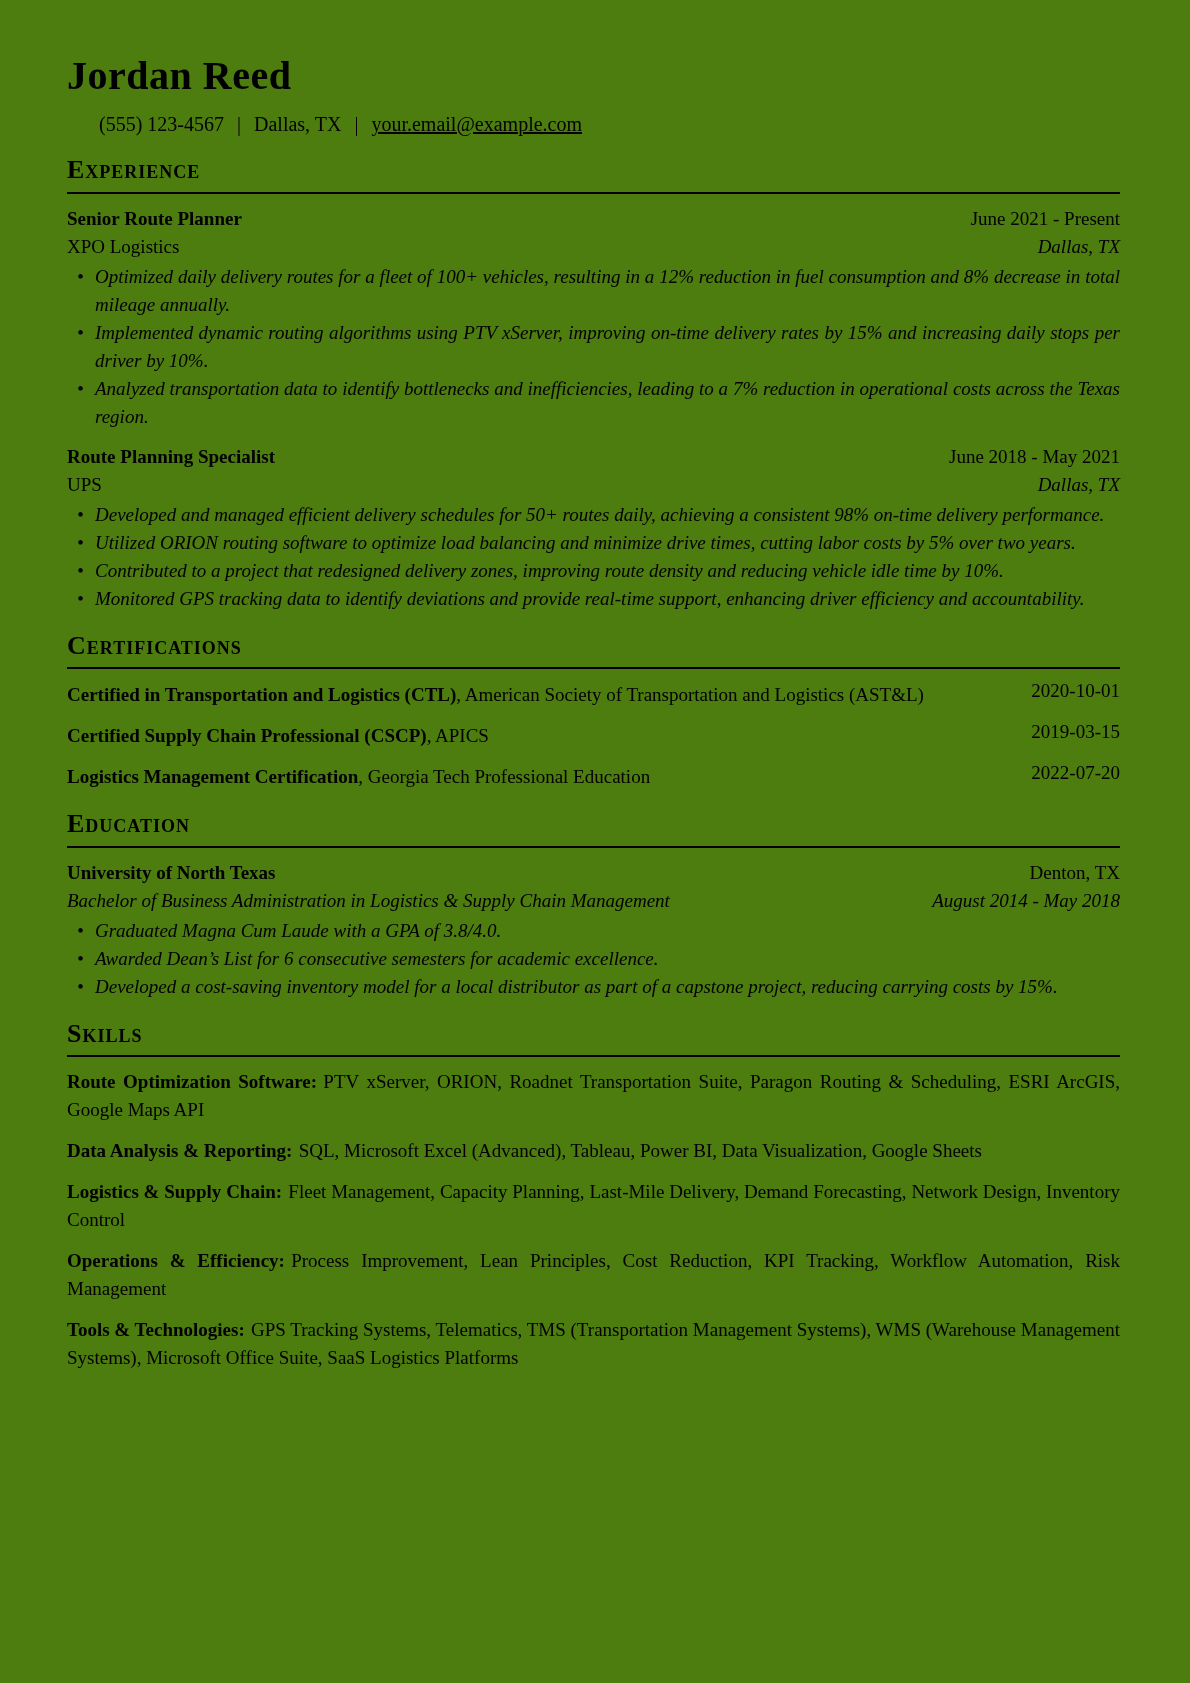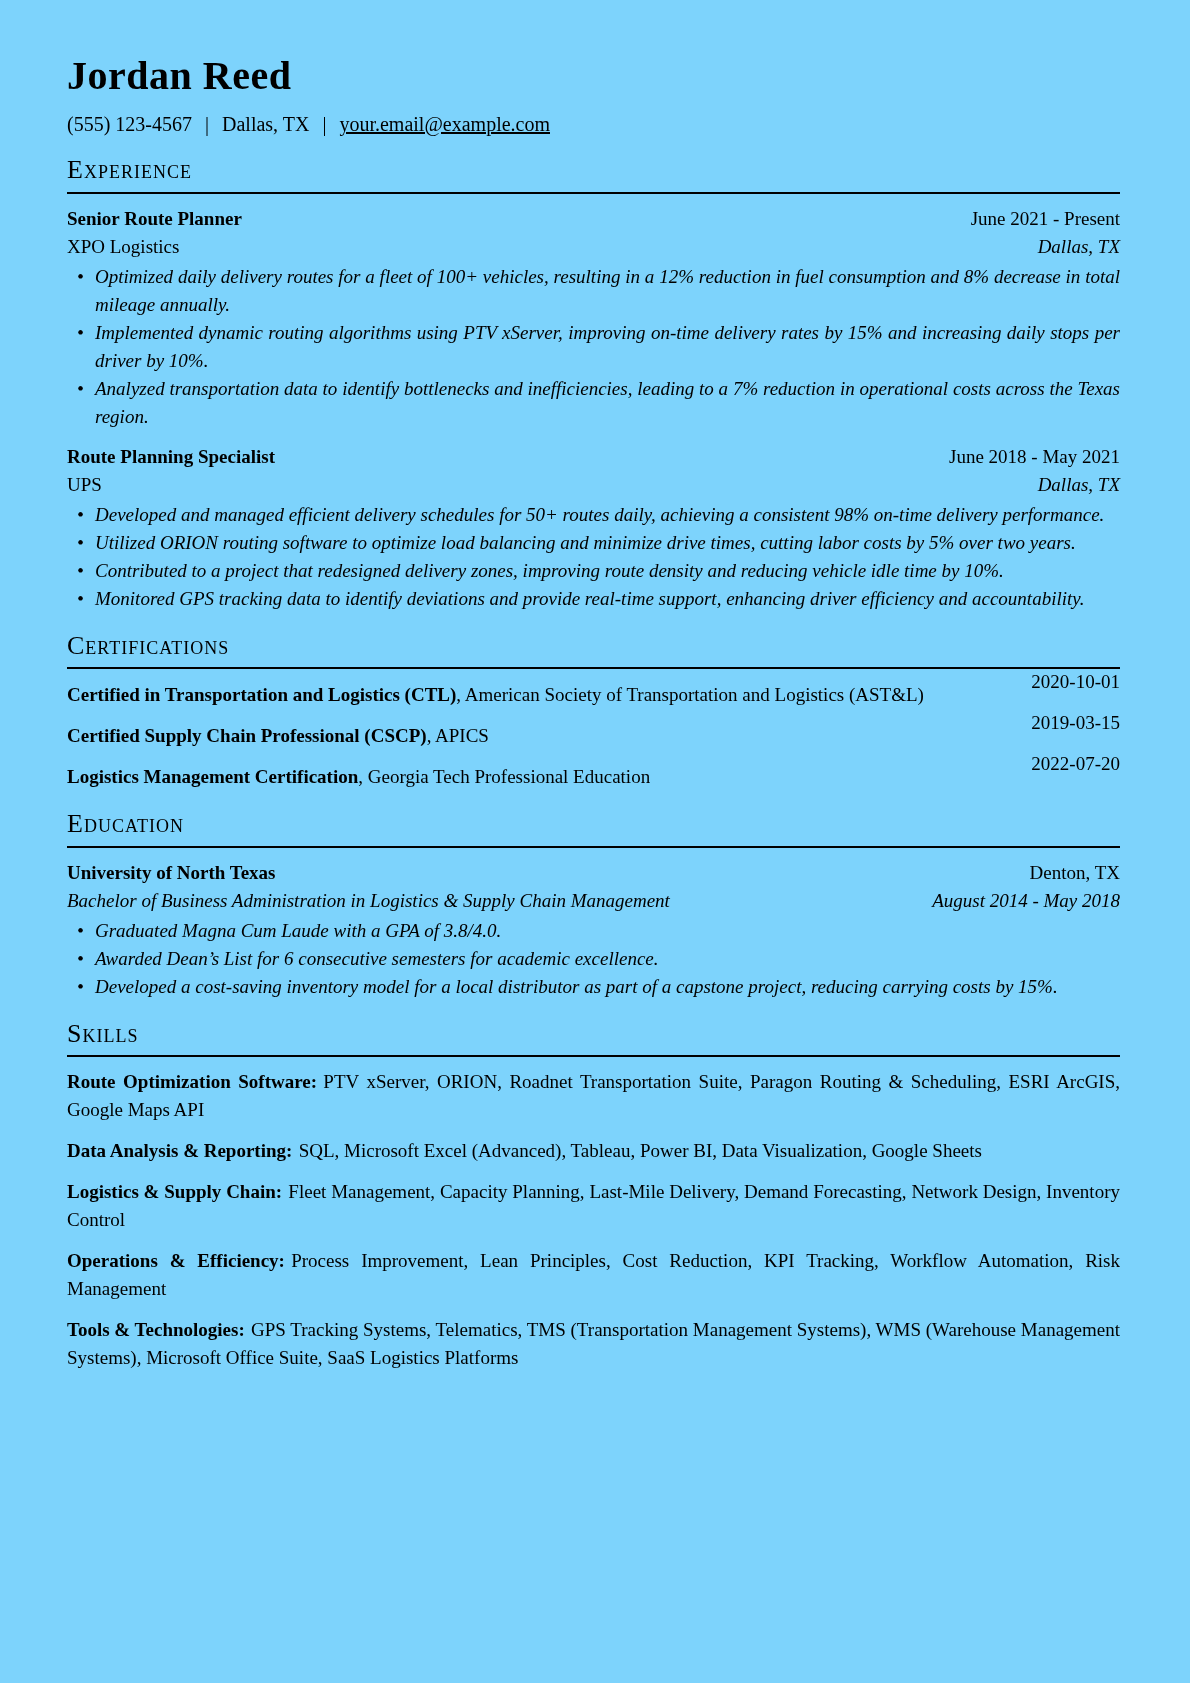--- a/index.html
+++ b/index.html
@@ -1,54 +1,54 @@
 <!DOCTYPE html>
 <html><head>
 <meta charset="utf-8">
 <style>
   * { box-sizing: border-box; }
   html, body { margin: 0; padding: 0; background: #ffffff; }
   .page {
-    width: 1190px; height: 1683px; margin: 0 auto; background: #7dd3fc;
+    width: 1190px; height: 1683px; margin: 0 auto; background: #4d7c0f;
     padding: 56px 70px 40px 67px; overflow: hidden;
     font-family: "Liberation Serif", "DejaVu Serif", serif;
     color: #000; font-size: 19px;
   }
   h1.name {
     font-size: 40px; line-height: 1.0; margin: 0 0 15px 0;
     font-weight: bold; letter-spacing: 0.5px;
   }
-  .contact { font-size: 20px; line-height: 26px; margin-bottom: 4px; }
+  .contact { font-size: 20px; line-height: 26px; margin-bottom: 4px; margin-left: 32px; }
   .contact .sep { display: inline-block; margin: 0 13px; }
   .contact a.email { color: #000; text-decoration: underline; cursor: pointer; }
 
   section.sec { margin-top: 19px; }
   h2.sec-title {
-    font-size: 26px; font-weight: normal; font-variant: small-caps;
+    font-size: 26px; font-weight: bold; font-variant: small-caps;
     letter-spacing: 1px; line-height: 1.1;
     margin: 6px 0 11px 0; padding-bottom: 7px; border-bottom: 2px solid #000;
   }
 
   .row { display: flex; justify-content: space-between; align-items: baseline; line-height: 28px; }
   .bold { font-weight: bold; }
   .italic { font-style: italic; }
 
   .job { margin-bottom: 12px; }
   ul.bullets { list-style: none; margin: 2px 0 0 0; padding: 0; }
   ul.bullets li {
     position: relative; padding-left: 28px; line-height: 28px;
     text-align: justify;
     font-style: italic;
   }
   ul.bullets li::before {
     content: "\2022"; position: absolute; left: 10px; top: 0;
   }
 
   .cert { position: relative; margin: 12px 0 13px 0; line-height: 28px; text-align: justify; }
-  .cert .cert-date { position: absolute; right: 0; bottom: 13px; line-height: 28px; }
+  .cert .cert-date { position: absolute; right: 0; bottom: 4px; line-height: 28px; }
 
   .edu-rows { margin-bottom: 12px; }
 
   .skill { margin: 0 0 13px 0; line-height: 28px; text-align: justify; }
   .skill .skill-label { font-weight: bold; margin-right: 0.33em; margin-top: 20px; }
 </style>
 </head>
 <body>
 
 <div class="page">

